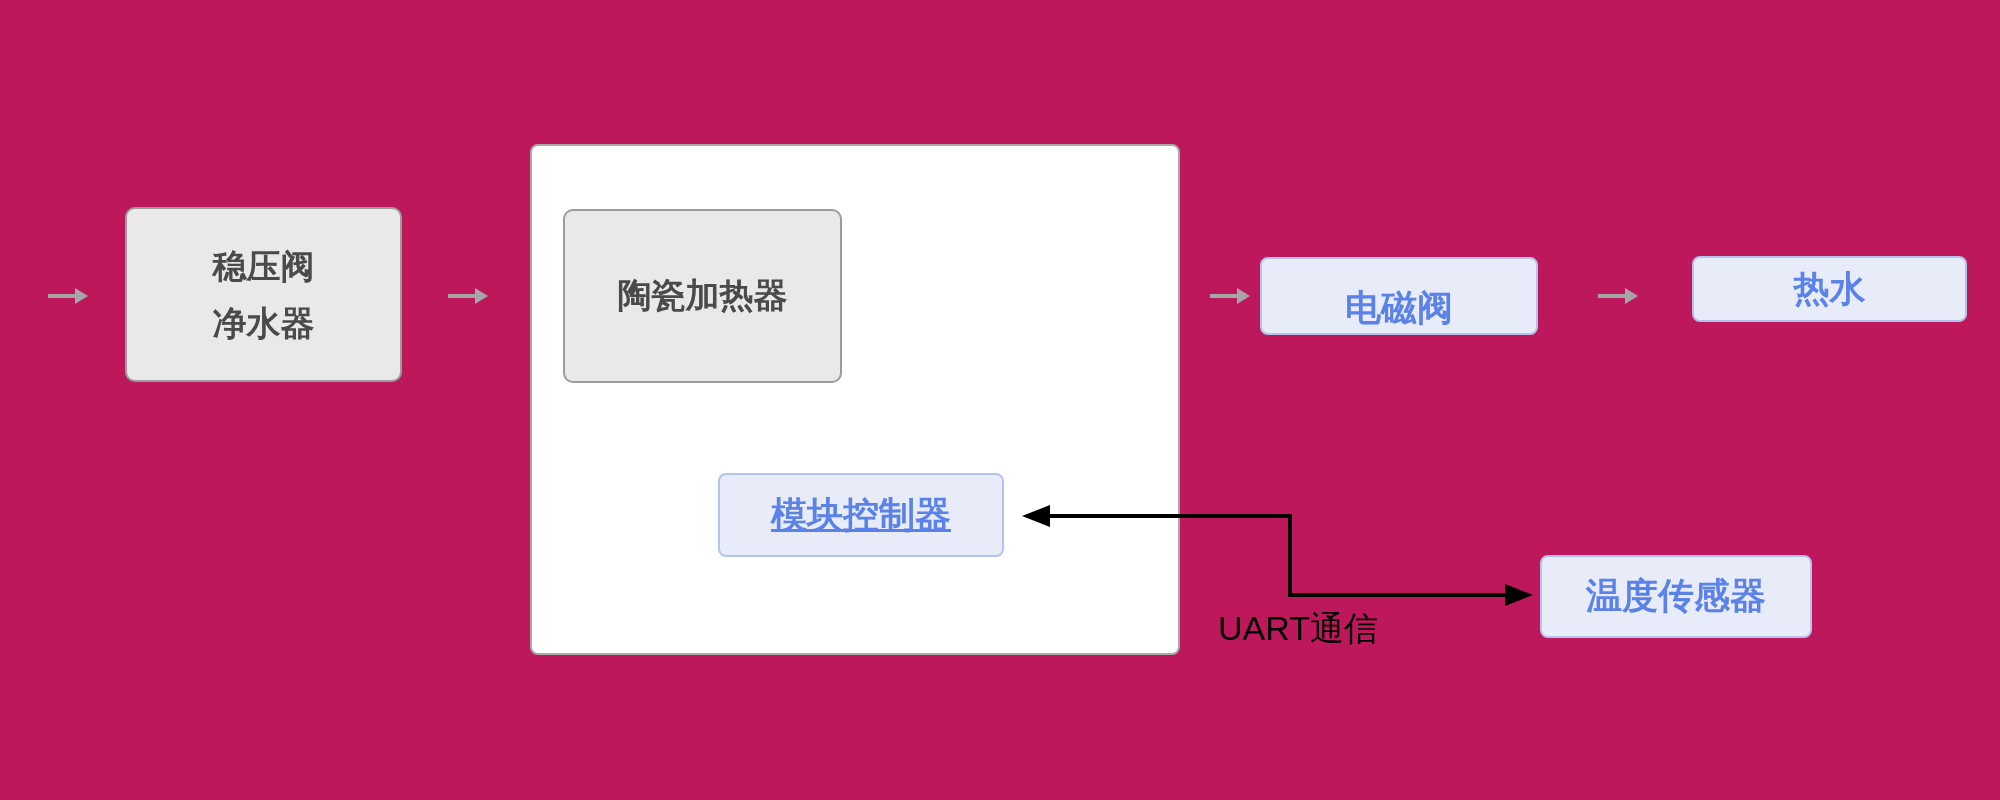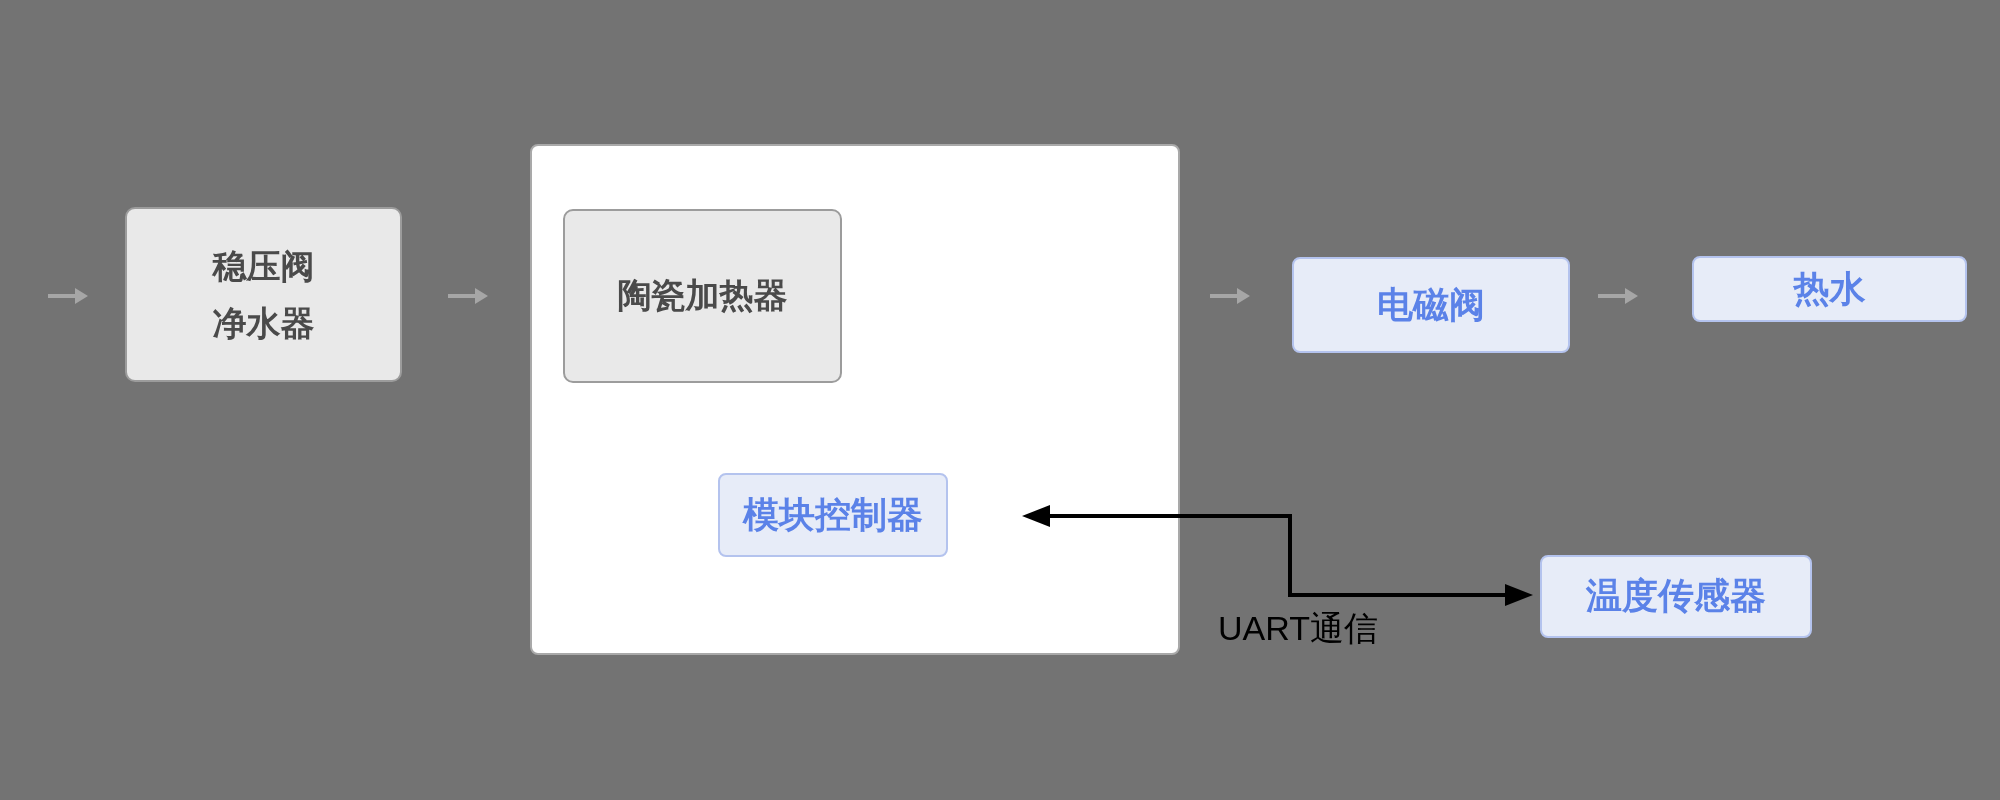--- a/index.html
+++ b/index.html
@@ -1,20 +1,20 @@
 <!DOCTYPE html>
 <html><head>
 <meta charset="utf-8">
 <style>
   html, body { margin: 0; padding: 0; background: #ffffff; }
   .canvas {
     position: relative;
     width: 2000px;
     height: 800px;
-    background: #737373;
+    background: #be185d;
     font-family: "Liberation Sans", "DejaVu Sans", sans-serif;
     overflow: hidden;
   }
   .abs { position: absolute; }
   .node {
     position: absolute;
     box-sizing: border-box;
     display: flex;
     flex-direction: column;
     align-items: center;
@@ -74,30 +74,30 @@
     <polygon points="29,3 42,11 29,19" fill="#a6a6a6"></polygon>
   </svg>
 
   <div class="container-box" style="left:530px; top:144px; width:650px; height:511px;"></div>
 
   <div class="node node-gray" style="left:563px; top:209px; width:279px; height:174px;">
     <span>陶瓷加热器</span>
   </div>
 
 
-  <div class="node node-blue" style="left:718px; top:473px; width:230px; height:84px;">
+  <div class="node node-blue" style="left:718px; top:473px; width:286px; height:84px;text-decoration:underline;">
     <span>模块控制器</span>
   </div>
 
   <svg class="abs" style="left:1208px; top:285px;" width="44" height="22" viewBox="0 0 44 22">
     <line x1="2" y1="11" x2="31" y2="11" stroke="#a6a6a6" stroke-width="4"></line>
     <polygon points="29,3 42,11 29,19" fill="#a6a6a6"></polygon>
   </svg>
 
-  <div class="node node-blue" style="left:1292px; top:257px; width:278px; height:96px;">
+  <div class="node node-blue" style="left:1260px; top:257px; width:278px; height:78px;justify-content:flex-end;">
     <span>电磁阀</span>
   </div>
 
   <svg class="abs" style="left:1596px; top:285px;" width="44" height="22" viewBox="0 0 44 22">
     <line x1="2" y1="11" x2="31" y2="11" stroke="#a6a6a6" stroke-width="4"></line>
     <polygon points="29,3 42,11 29,19" fill="#a6a6a6"></polygon>
   </svg>
 
   <div class="node node-blue" style="left:1692px; top:256px; width:275px; height:66px;">
     <span>热水</span>

